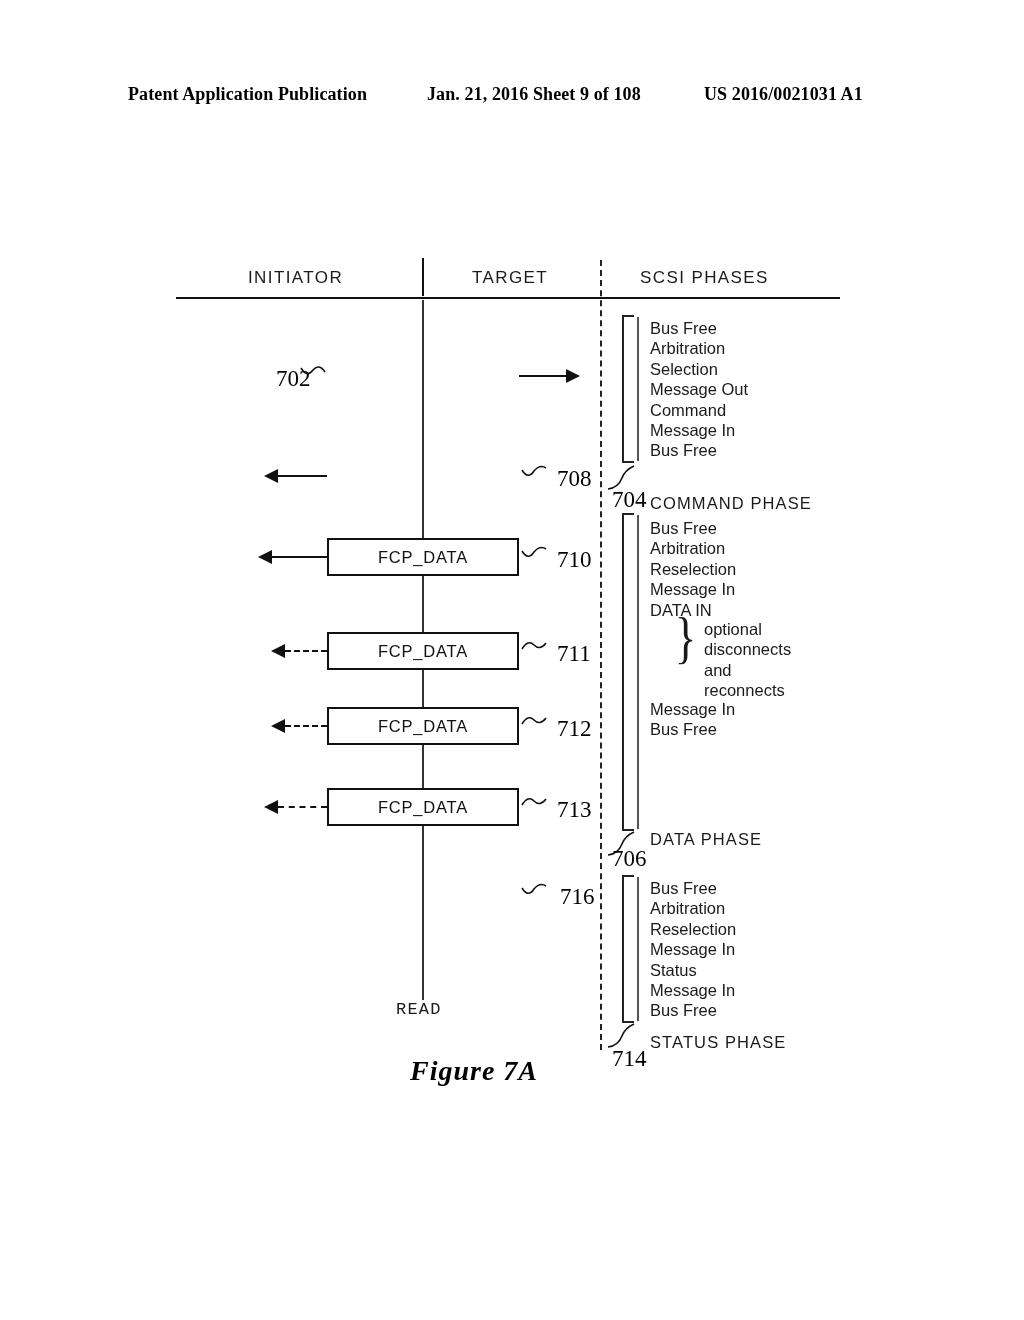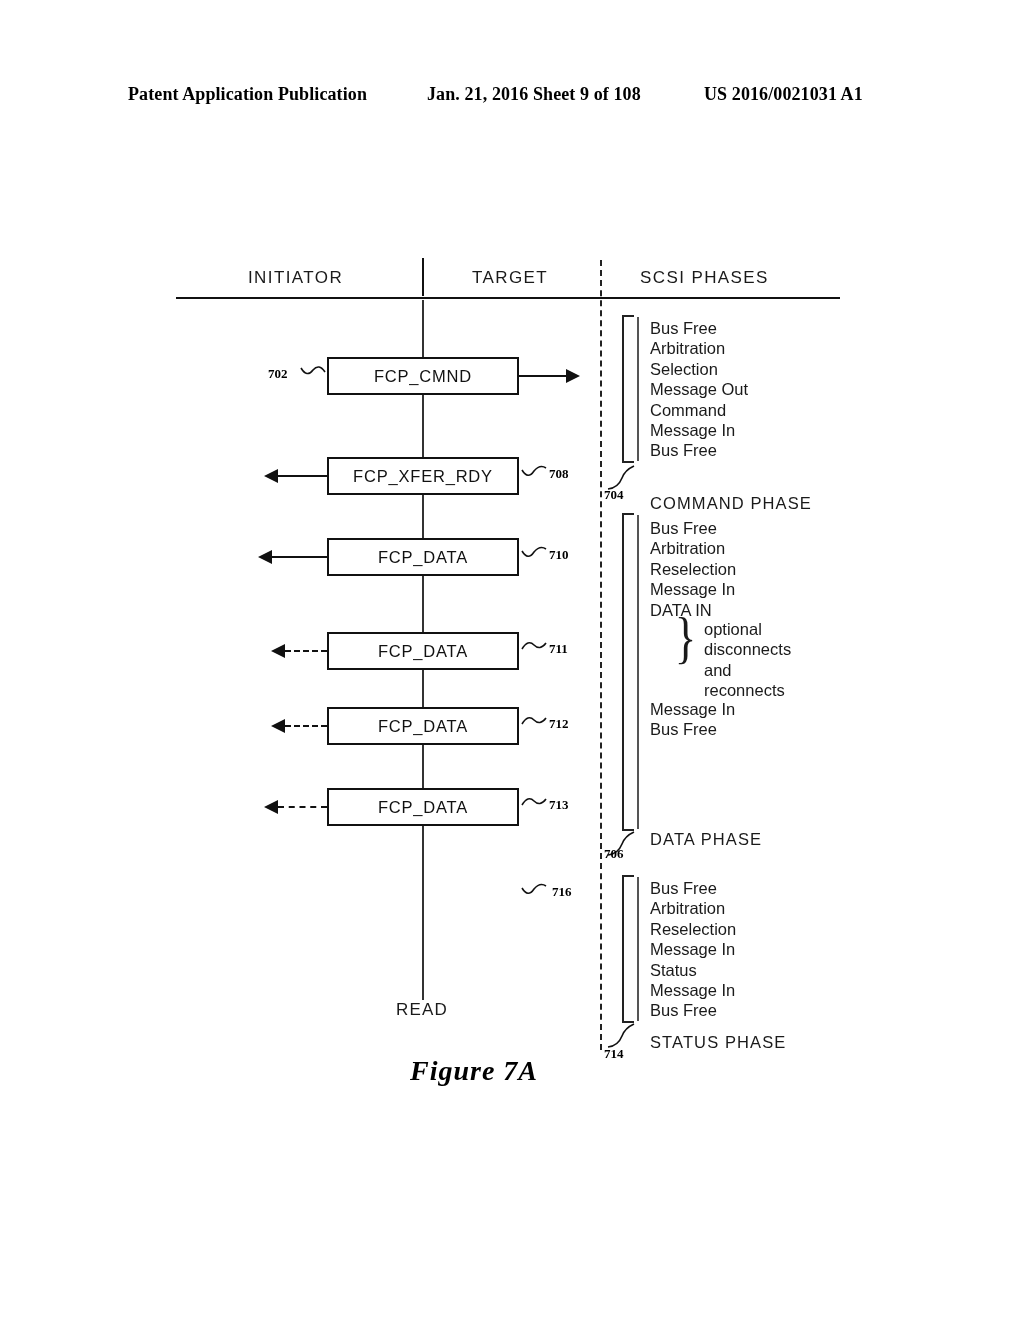--- a/index.html
+++ b/index.html
@@ -133,24 +133,25 @@
   .arrow-head.right {
     border-top: 7px solid transparent;
     border-bottom: 7px solid transparent;
     border-left: 14px solid #111;
   }
 
   
   .ref-num {
     position: absolute;
     font-family: "Liberation Serif", serif;
-    font-weight: bold;
-    font-size: 13px;
+    font-weight: normal;
+    font-size: 23px;
     color: #000;
     white-space: nowrap;
+    margin-left: 8px;
   }
   .lead-squiggle {
     position: absolute;
     width: 26px;
     height: 14px;
     overflow: visible;
   }
 
   
   .phase-group { position: absolute; }
@@ -204,20 +205,21 @@
   }
 
   
   #read-label {
     position: absolute;
     left: 396px;
     top: 1000px;
     font-size: 17px;
     letter-spacing: 1.2px;
     color: #1a1a1a;
+    font-family: Liberation Mono, monospace;
   }
 
   
   #fig-caption {
     position: absolute;
     left: 410px;
     top: 1055px;
     font-family: "Liberation Serif", serif;
     font-weight: bold;
     font-style: italic;
@@ -239,29 +241,27 @@
 
   <div class="col-head" id="head-initiator">INITIATOR</div>
   <div class="col-head" id="head-target">TARGET</div>
   <div class="col-head" id="head-scsi">SCSI PHASES</div>
 
   <div id="head-rule"></div>
   <div id="sep-initiator-target"></div>
   <div id="sep-target-scsi"></div>
   <div id="timeline"></div>
 
-  <div class="msg-box" style="top:357px;">FCP_CMND</div>
   <div class="arrow-line arrow-solid" style="left:519px; top:375px; width:48px;"></div>
   <div class="arrow-head right" style="left:566px; top:369px;"></div>
   <div class="ref-num" style="left:268px; top:366px;">702</div>
   <svg class="lead-squiggle" style="left:300px; top:364px;" viewBox="0 0 26 14">
     <path d="M1 4 Q7 14 13 6 Q19 -1 25 8" fill="none" stroke="#111" stroke-width="1.6"></path>
   </svg>
 
-  <div class="msg-box" style="top:457px;">FCP_XFER_RDY</div>
   <div class="arrow-line arrow-solid" style="left:278px; top:475px; width:49px;"></div>
   <div class="arrow-head left" style="left:264px; top:469px;"></div>
   <svg class="lead-squiggle" style="left:521px; top:464px;" viewBox="0 0 26 14">
     <path d="M1 6 Q7 16 13 7 Q19 0 25 4" fill="none" stroke="#111" stroke-width="1.6"></path>
   </svg>
   <div class="ref-num" style="left:549px; top:466px;">708</div>
 
   <div class="msg-box" style="top:538px;">FCP_DATA</div>
   <div class="arrow-line arrow-solid" style="left:272px; top:556px; width:55px;"></div>
   <div class="arrow-head left" style="left:258px; top:550px;"></div>

